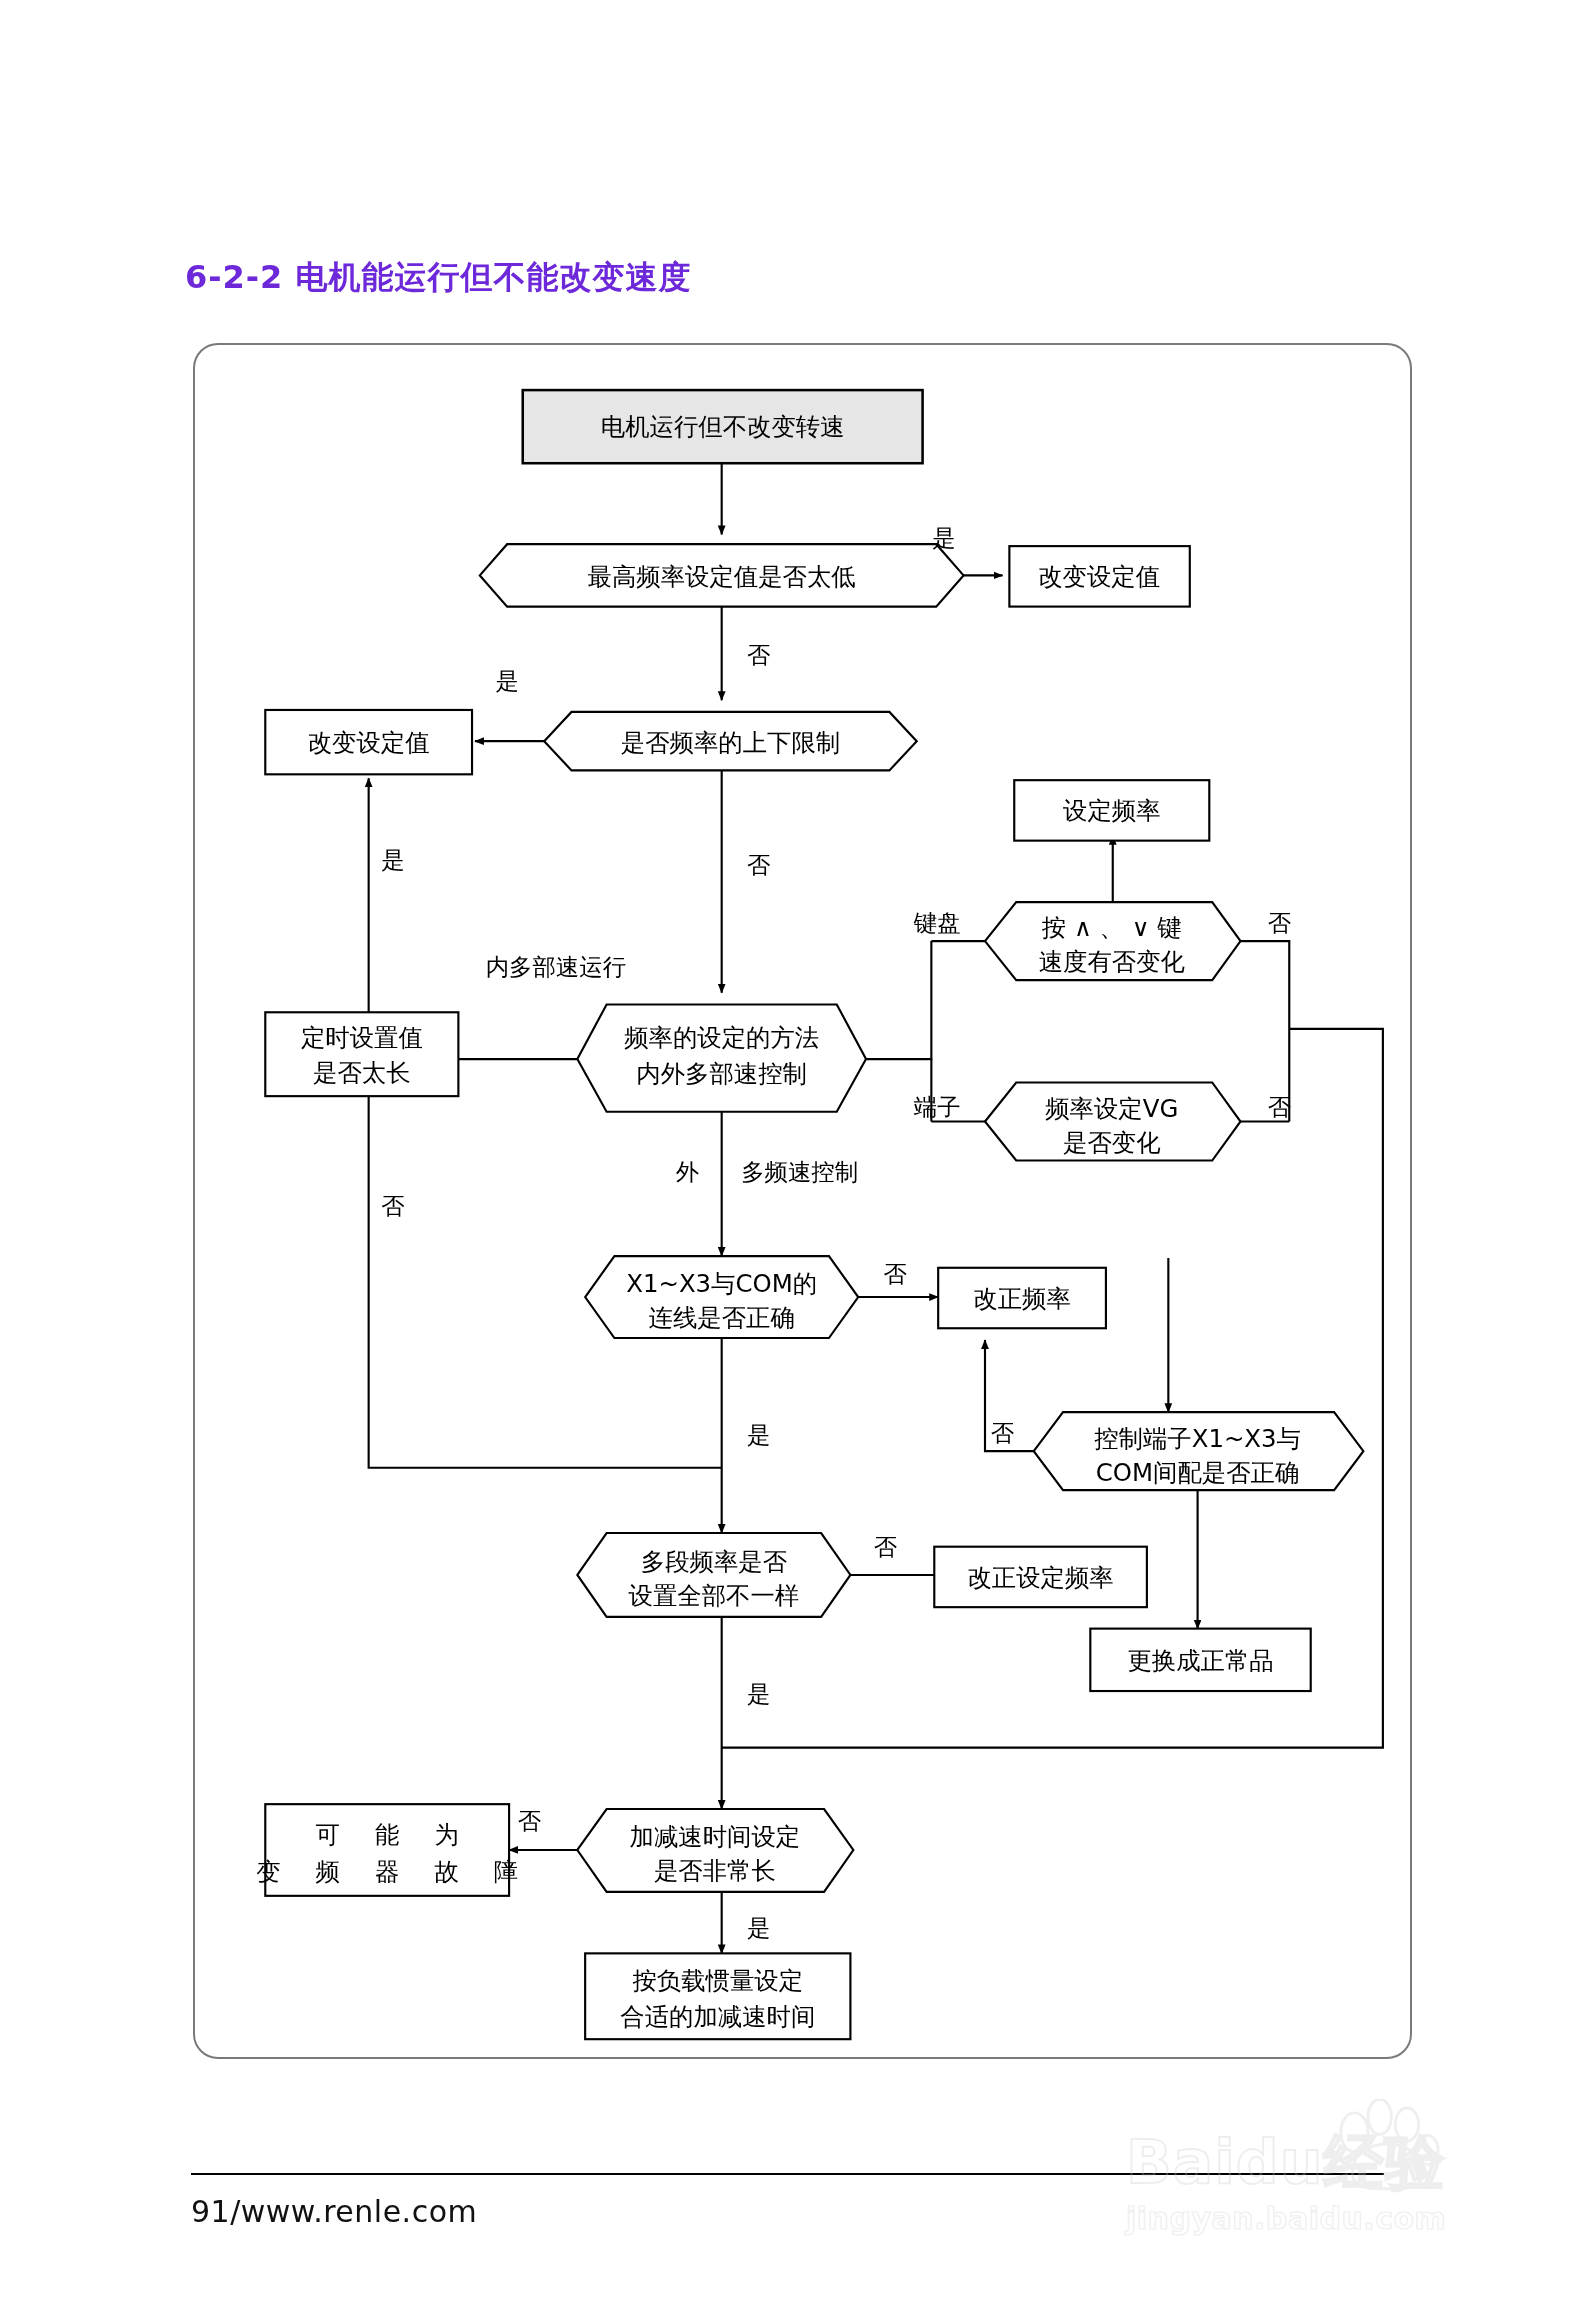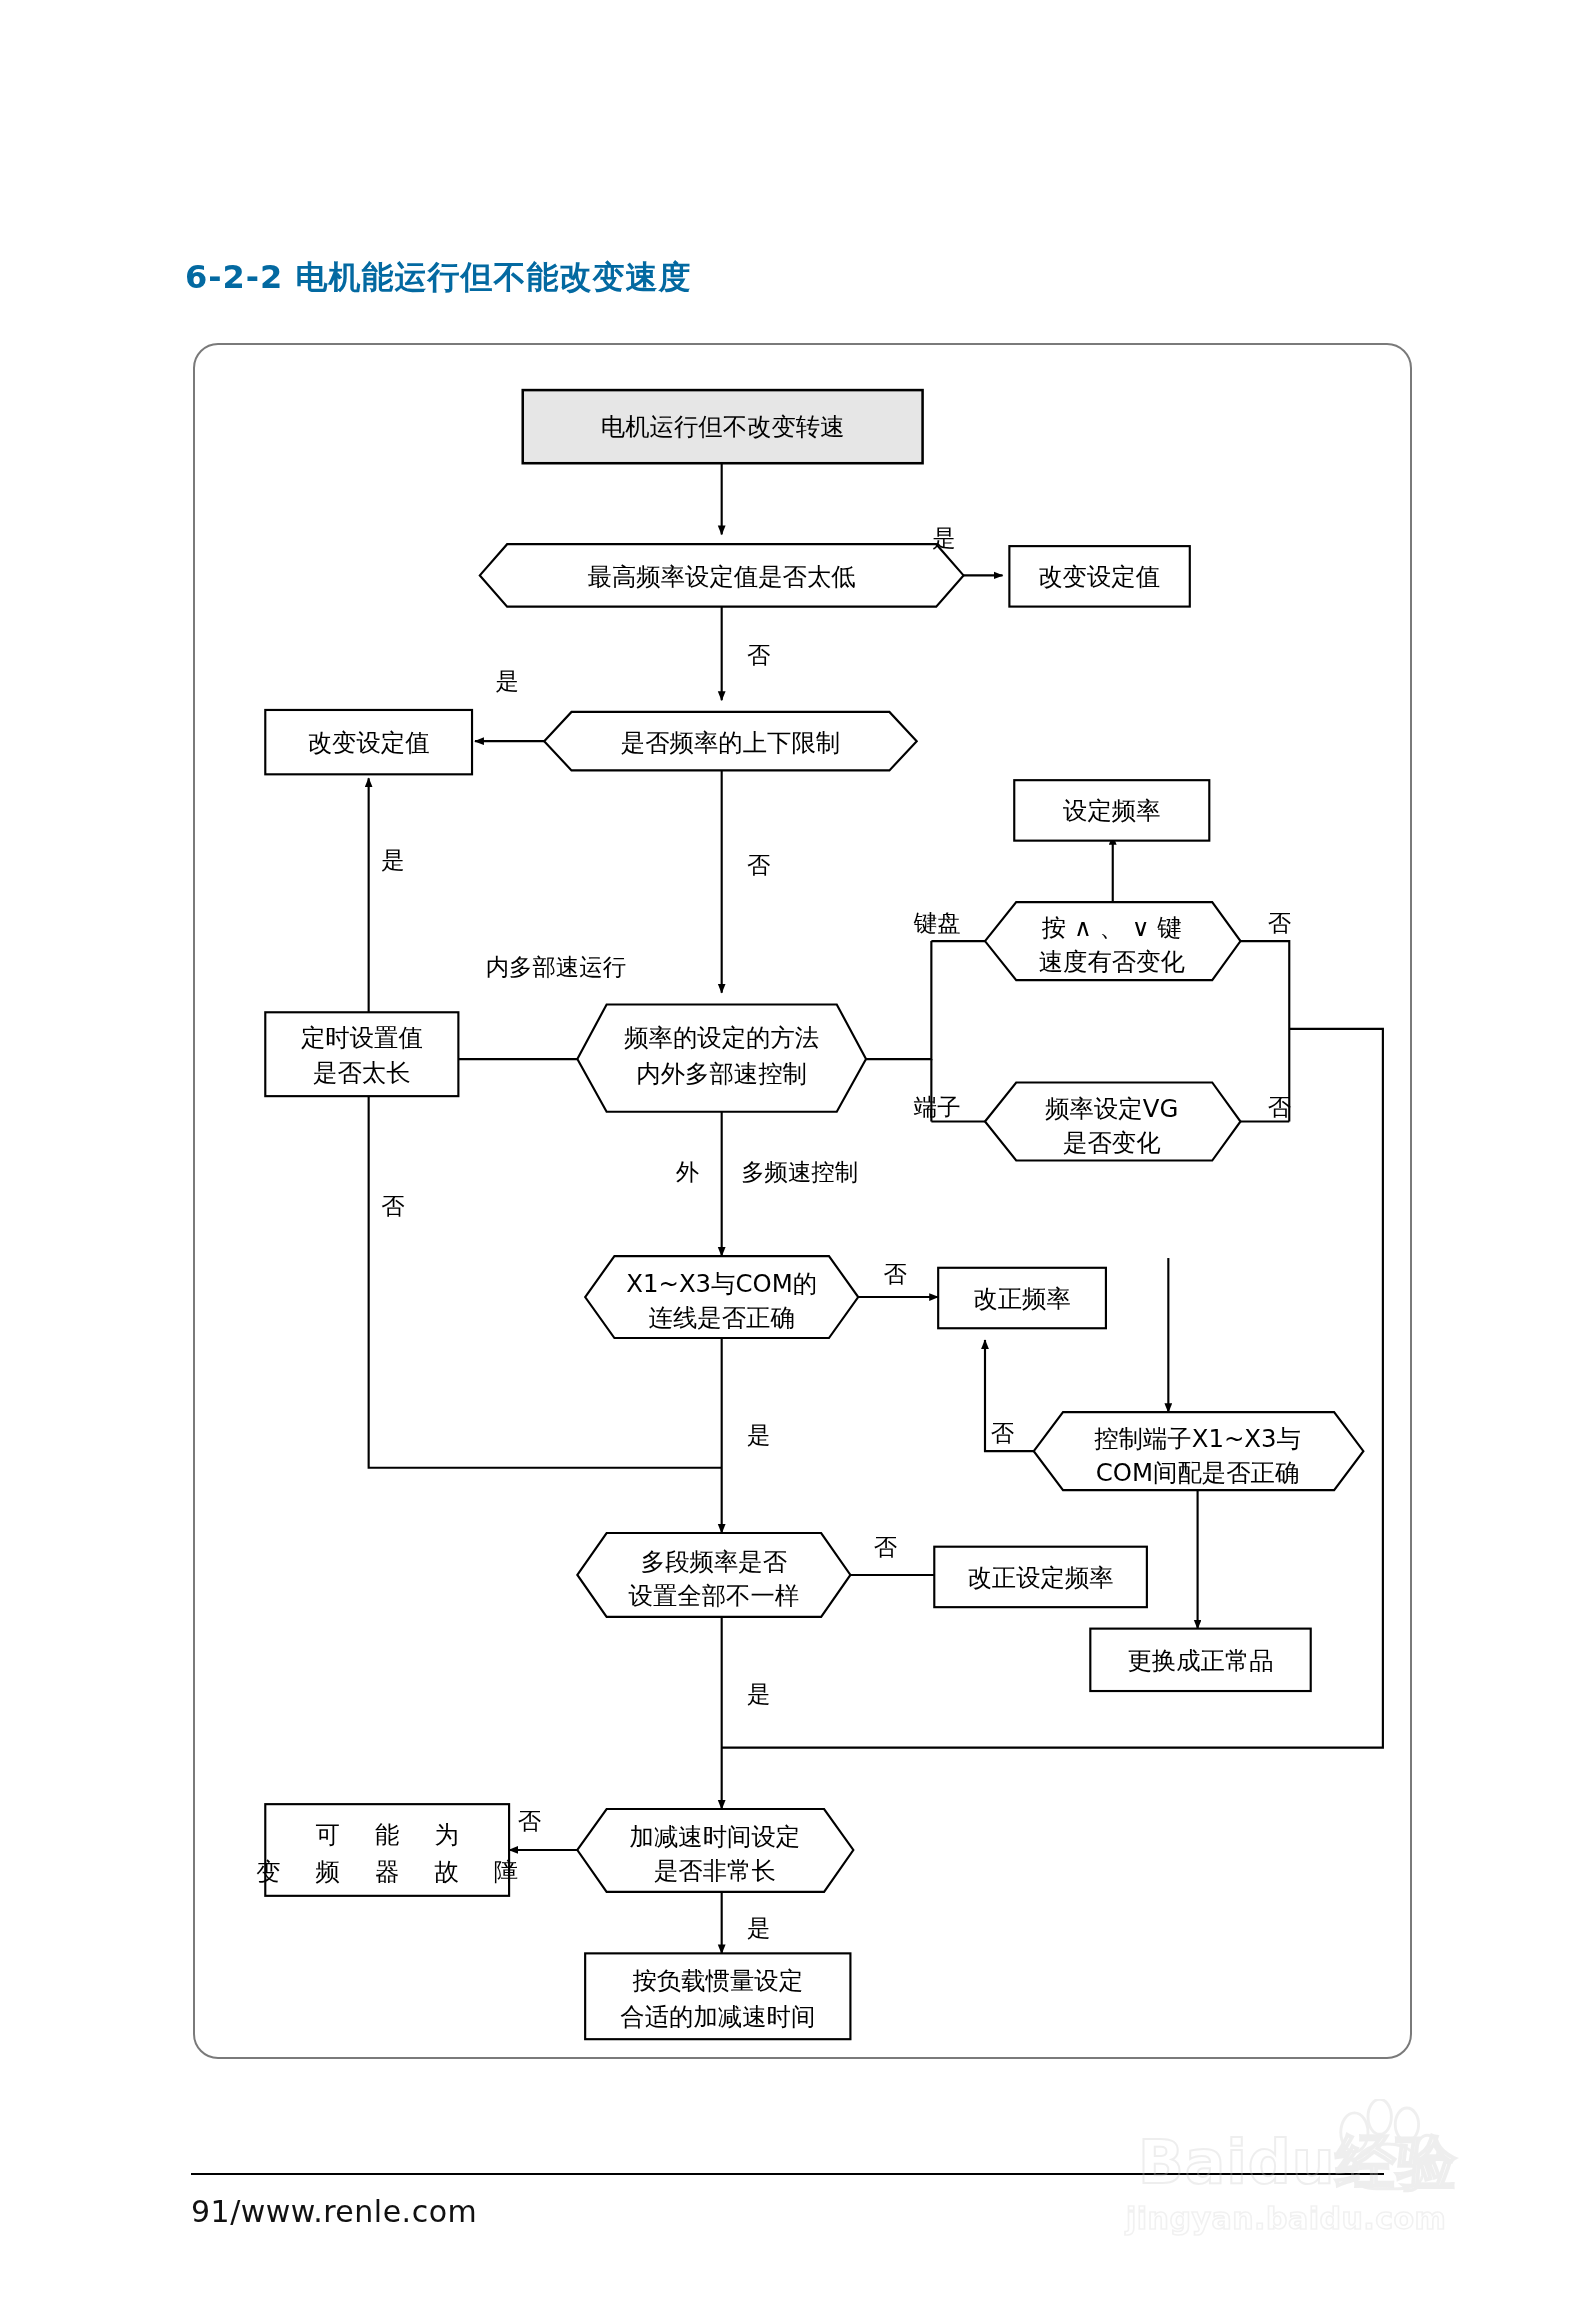--- a/index.html
+++ b/index.html
@@ -12,21 +12,21 @@
   }
   .page{position:absolute;inset:0;}
 
   
   #page-title{
     position:absolute;
     left:185px; top:256px;
     font-size:32px;
     font-weight:bold;
     letter-spacing:1px;
-    color:#0369a1;
+    color:#6d28d9;
     white-space:nowrap;
   }
 
   
   #diagram-frame{
     position:absolute;
     left:193px; top:343px;
     width:1219px; height:1716px;
     border:2px solid #7a7a7a;
     border-radius:25px;
@@ -77,21 +77,21 @@
     pointer-events:none;
   }
   #watermark .wm-main{
     font-size:60px;
     font-weight:bold;
     color:transparent;
     -webkit-text-stroke:2px #c9c9c9;
     letter-spacing:1px;
     white-space:nowrap;
     line-height:1;
-    position:absolute; left:12px; top:25px;
+    position:absolute; left:0; top:25px;
   }
   #watermark .wm-sub{
     font-size:30px;
     font-weight:bold;
     color:transparent;
     -webkit-text-stroke:1.6px #d2d2d2;
     letter-spacing:0.5px;
     white-space:nowrap;
     position:absolute; left:0; top:94px;
   }

